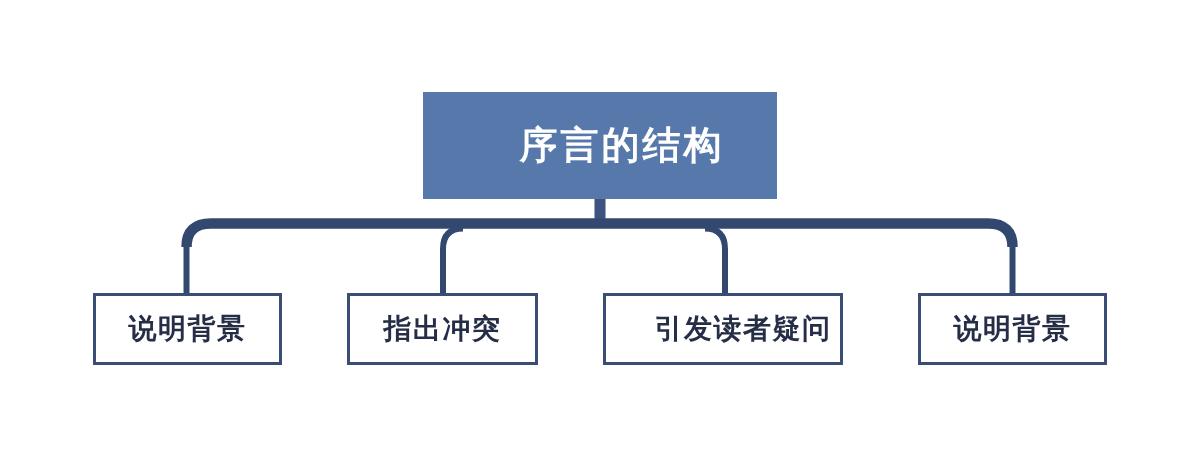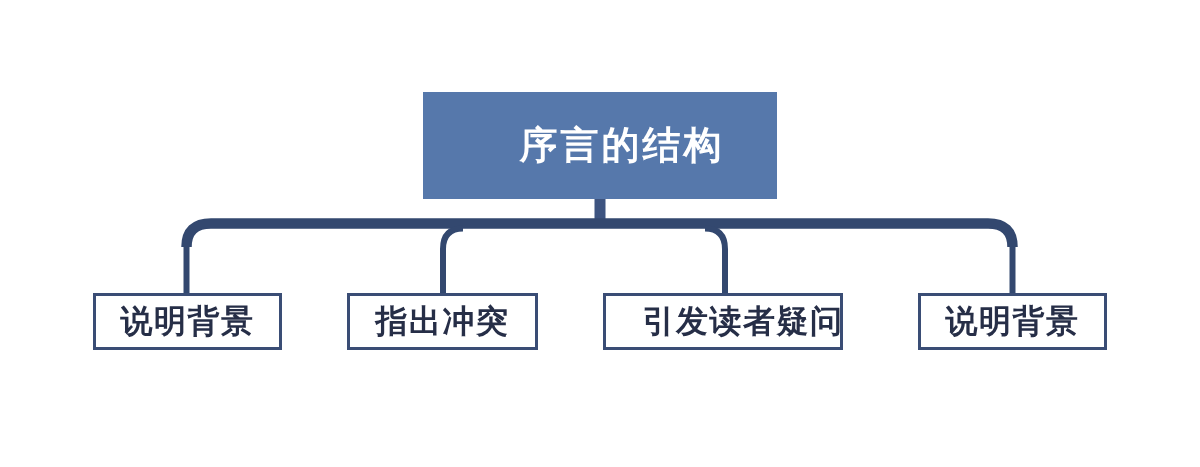--- a/index.html
+++ b/index.html
@@ -37,24 +37,24 @@
     top: 92px;
     width: 354px;
     height: 107px;
     font-size: 38px;
     font-weight: bold;
     letter-spacing: 3px;
     padding-left: 44px;
   }
   .child-node {
     top: 293px;
-    height: 57px;
+    height: 72px;
     border-style: solid;
     border-width: 3.5px;
-    font-size: 32px;
+    font-size: 28px;
     font-weight: bold;
     letter-spacing: 1.5px;
   }
   .child-1 { left: 93px;  width: 189px; }
   .child-2 { left: 347px; width: 191px; }
   .child-3 { left: 603px; width: 240px; padding-left: 40px; }
   .child-4 { left: 918px; width: 189px; }
 </style>
 </head>
 <body>

